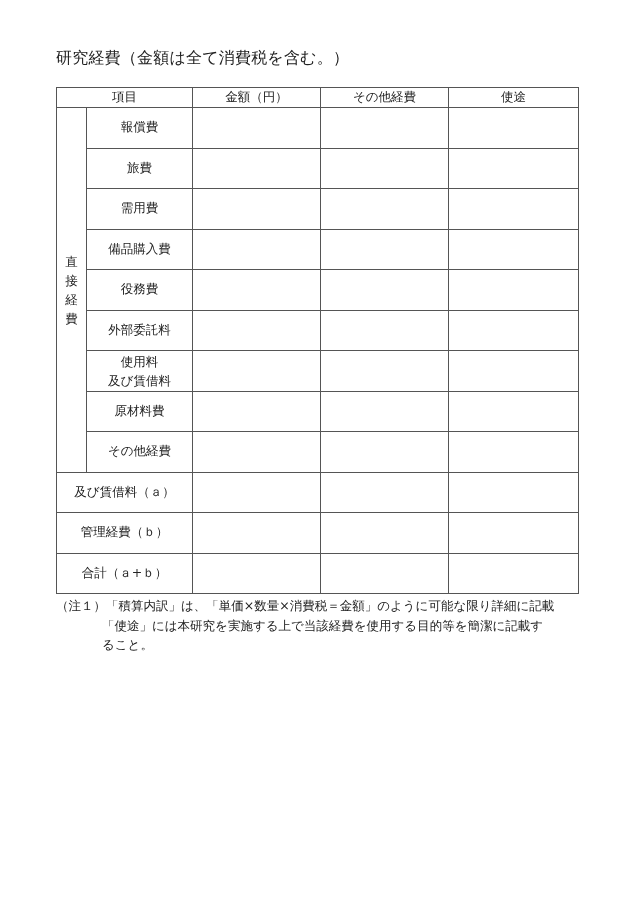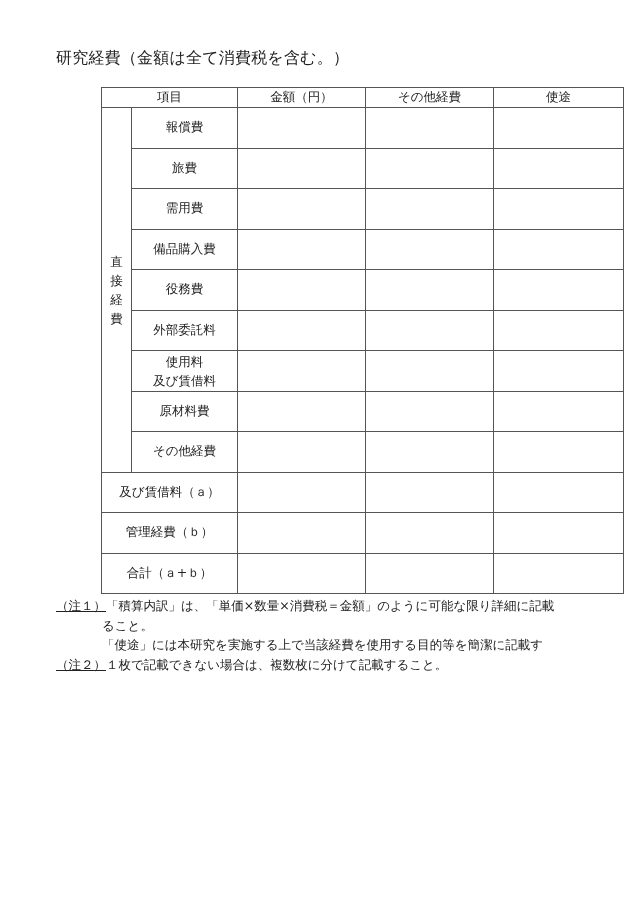--- a/index.html
+++ b/index.html
@@ -1,30 +1,30 @@
 <!DOCTYPE html>
 <html><head>
 <meta charset="utf-8">
 <style>
   html, body { margin:0; padding:0; background:#ffffff; }
   body { width:630px; height:903px; position:relative; overflow:hidden;
          font-family:"DejaVu Serif", "Liberation Serif", serif; color:#222; }
   .title { position:absolute; left:56px; top:48px; font-size:16px; letter-spacing:0.2px; }
   table.budget { position:absolute; left:56px; top:87px; border-collapse:collapse;
-                 width:522px; table-layout:fixed; font-size:12.5px;margin-left:45px; }
+                 width:522px; table-layout:fixed; font-size:12.5px; }
   table.budget td, table.budget th { border:1px solid #555; padding:0; text-align:center;
                  vertical-align:middle; font-weight:normal; }
   table.budget th { height:19px; }
   table.budget td.row { height:39.5px; }
   td.group { line-height:19px; }
   td.group span { display:block; }
   td.two-line { line-height:19px; }
   .notes { position:absolute; left:56px; top:596px; width:530px; font-size:12.5px; line-height:19.5px; }
   .note { display:flex; }
-  .note-label { flex:0 0 auto; white-space:nowrap;text-decoration:underline; }
+  .note-label { flex:0 0 auto; white-space:nowrap; }
   .note-body { flex:1; }
   .note-cont { padding-left:46px; }
 </style>
 </head>
 <body>
 
 <div class="title">研究経費（金額は全て消費税を含む。）</div>
 
 <table class="budget">
   <colgroup>
@@ -123,19 +123,15 @@
     <td></td>
   </tr>
 </tbody>
   </table>
 
 <div class="notes">
   <div class="note">
     <span class="note-label">（注１）</span>
     <span class="note-body">「積算内訳」は、「単価×数量×消費税＝金額」のように可能な限り詳細に記載</span>
   </div>
+  <div class="note-cont">「使途」には本研究を実施する上で当該経費を使用する目的等を簡潔に記載す</div>
   <div class="note-cont">ること。</div>
-  <div class="note-cont">「使途」には本研究を実施する上で当該経費を使用する目的等を簡潔に記載す</div>
-  <div class="note">
-    <span class="note-label">（注２）</span>
-    <span class="note-body">１枚で記載できない場合は、複数枚に分けて記載すること。</span>
-  </div>
 </div>
 
 </body></html>

